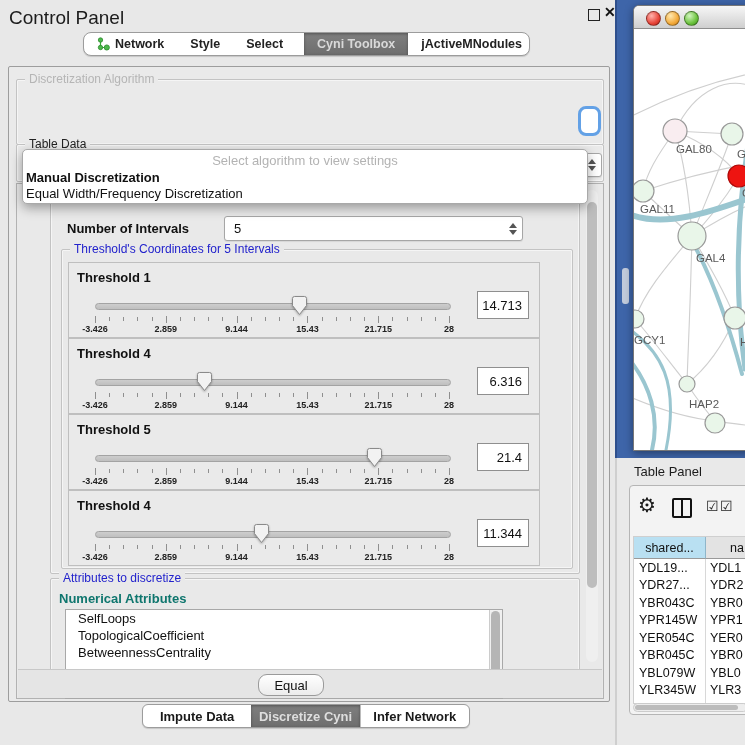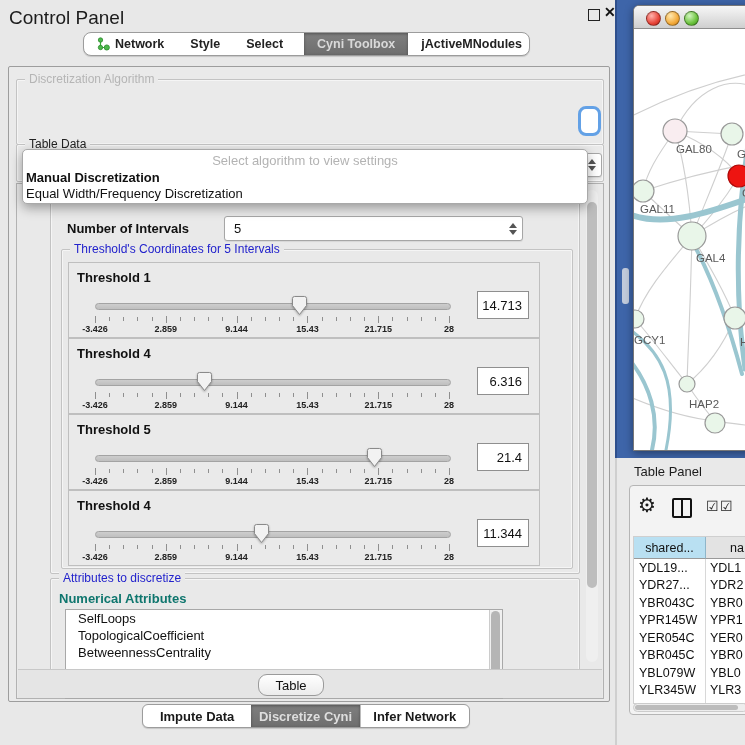--- a/index.html
+++ b/index.html
@@ -412,21 +412,21 @@
               <div class="thumb"></div>
             </div>
         </div>
       </div>
 
       <div id="vscroll" class="abs">
         <div class="thumb"></div>
       </div>
 
       <div id="apply-row" class="abs">
-        <div id="apply-btn" class="abs">Table</div>
+        <div id="apply-btn" class="abs">Equal</div>
       </div>
     </div>
   </div>
 
   <div id="bottom-tabs" class="abs">
     <div class="btab">
         <span>Impute Data</span>
       </div>
     <div class="btab sel">
         <span>Discretize Cyni</span>

